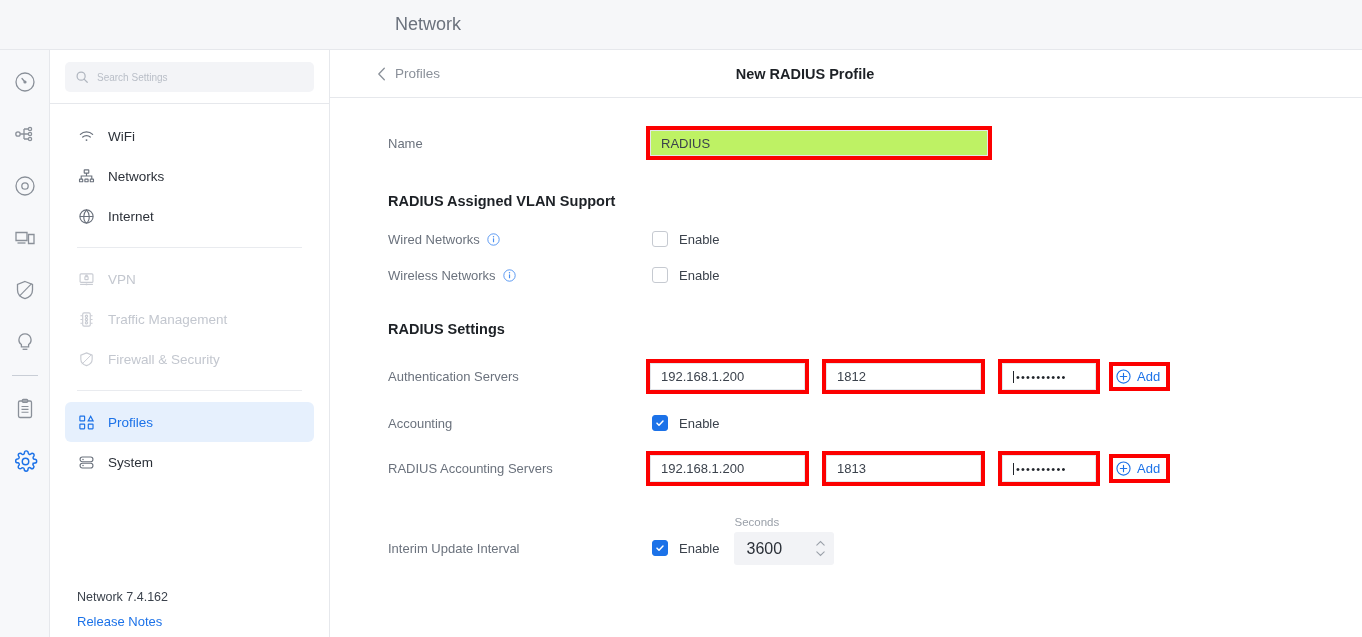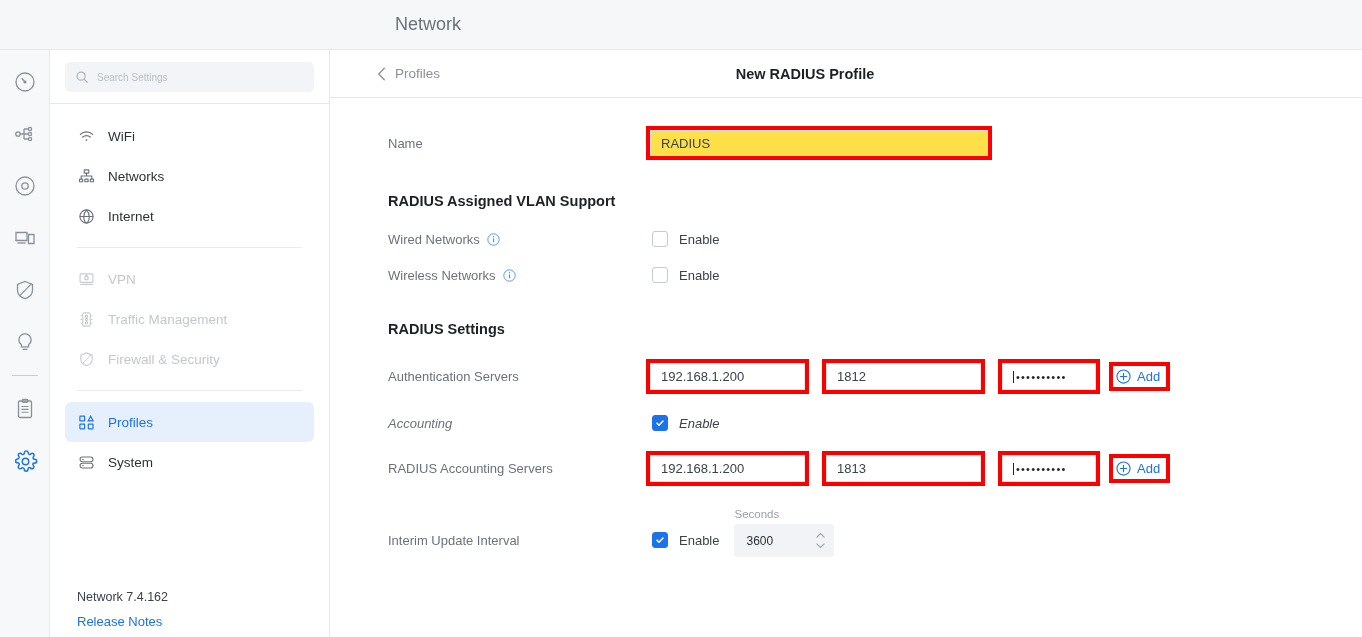--- a/index.html
+++ b/index.html
@@ -108,21 +108,21 @@
     margin: 21px 0 0 58px; width: 832px; height: 48px;
     background: #f7f9fb; border-radius: 3px;
     display: flex; align-items: center; gap: 14px; padding: 0 24px;
   }
   .notice .txt { font-size: 12.5px; color: #4d535c; }
 
   .row { display: flex; align-items: center; margin-left: 58px; }
   .row .lbl { width: 258px; font-size: 13px; color: #6b727d; flex: 0 0 258px; }
 
   .field {
-    background: #fde047; border: 1px solid #e4e6ea; border-radius: 2px;
+    background: #bef264; border: 1px solid #e4e6ea; border-radius: 2px;
     height: 31px; display: flex; align-items: center; padding: 0 10px;
     font-size: 13px; color: #3b424c;
   }
 
   
   .hl { border: 4px solid #fc0000; padding: 0; display: inline-flex; }
   .hl > .field { border-radius: 0; }
 
   .sect {
     margin-left: 58px; font-size: 14.5px; font-weight: bold; color: #1d2126;
@@ -134,21 +134,21 @@
 
   .addbtn {
     display: flex; align-items: center; gap: 6px;
     color: #1c72e8; font-size: 13px; cursor: pointer;
     padding: 3px 6px 3px 3px; background: #fff;
   }
 
   .stepper {
     background: #f2f3f6; border-radius: 3px; height: 33px; width: 100px;
     display: flex; align-items: center; justify-content: space-between;
-    padding: 0 8px 0 12px; font-size: 12px; color: #2b3038;
+    padding: 0 8px 0 12px; font-size: 16px; color: #2b3038;
   }
   .stepper .arrows { display: flex; flex-direction: column; gap: 3px; color: #9aa0a9; }
   .seconds-lbl { font-size: 11.5px; color: #9aa0a9; }
   .dots { letter-spacing: 1.2px; font-size: 11px; color: #20242a; }
   .caret-cursor { display:inline-block; width:1px; height:12px; background:#20242a; margin-right:2px; vertical-align:-2px;}
 </style>
 </head>
 <body>
 
 <div id="app">
@@ -423,21 +423,21 @@
           <span class="addbtn">
             <svg width="15" height="15" viewBox="0 0 16 16" fill="none" stroke="#1c72e8" stroke-width="1.2">
               <circle cx="8" cy="8" r="7"></circle>
                 <path d="M8 4.6v6.8M4.6 8h6.8" stroke-linecap="round"></path>
             </svg>
             <span>Add</span>
           </span>
         </span>
       </div>
 
-      <div class="row" style="margin-top:21px;font-style:italic;">
+      <div class="row" style="margin-top:21px;">
         <span class="lbl">Accounting</span>
         <span class="chk-row">
           <span class="chk on">
             <svg width="10" height="10" viewBox="0 0 12 12" fill="none" stroke="#fff" stroke-width="1.8" stroke-linecap="round" stroke-linejoin="round">
               <path d="M2.4 6.2 L4.8 8.6 L9.6 3.6"></path>
             </svg>
           </span>
           <span>Enable</span>
         </span>
       </div>
@@ -470,21 +470,21 @@
       <div class="row" style="margin-top:22px;align-items:flex-end;">
         <span class="lbl" style="padding-bottom:9px;">Interim Update Interval</span>
         <span class="chk-row" style="padding-bottom:9px;">
           <span class="chk on">
             <svg width="10" height="10" viewBox="0 0 12 12" fill="none" stroke="#fff" stroke-width="1.8" stroke-linecap="round" stroke-linejoin="round">
               <path d="M2.4 6.2 L4.8 8.6 L9.6 3.6"></path>
             </svg>
           </span>
           <span>Enable</span>
         </span>
-        <span style="margin-left:15px;display:flex;flex-direction:column;gap:4px;">
+        <span style="margin-left:15px;display:flex;flex-direction:column;gap:4px;margin-top:8px;">
           <span class="seconds-lbl">Seconds</span>
           <span class="stepper">
             <span>3600</span>
             <span class="arrows">
               <svg width="11" height="7" viewBox="0 0 12 8" fill="none" stroke="#9aa0a9" stroke-width="1.2" stroke-linecap="round">
                   <path d="M1.8 5.8 L6 1.8 L10.2 5.8"></path>
                 </svg>
               <svg width="11" height="7" viewBox="0 0 12 8" fill="none" stroke="#9aa0a9" stroke-width="1.2" stroke-linecap="round">
                   <path d="M1.8 2.2 L6 6.2 L10.2 2.2"></path>
                 </svg>

